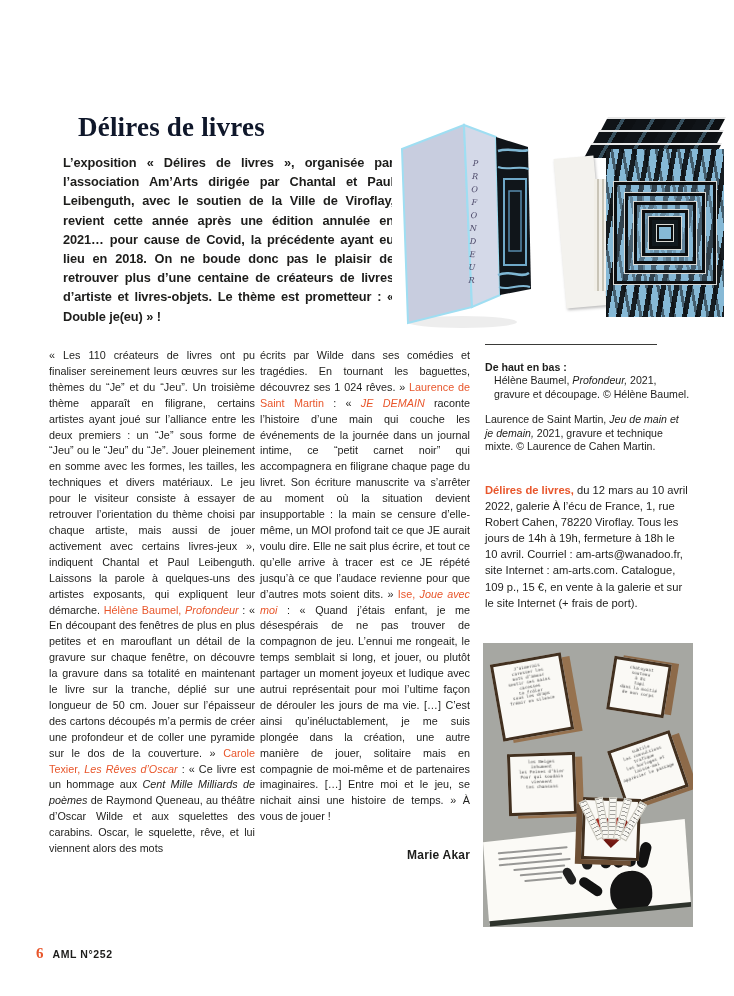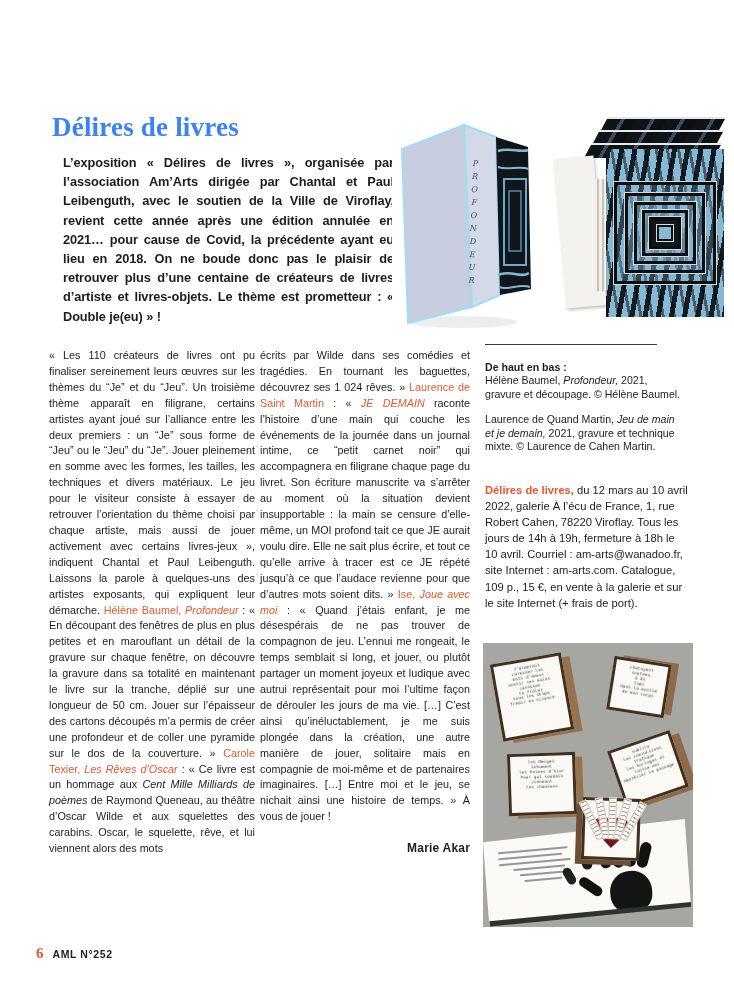--- a/index.html
+++ b/index.html
@@ -7,31 +7,31 @@
         font-family:"Liberation Sans",sans-serif;color:#1d1d1b;overflow:hidden;}
 
   
   .kicker{position:absolute;left:12px;top:8px;font-family:"Liberation Serif",serif;
           font-size:31px;letter-spacing:13px;color:#c7c9cb;font-weight:400;}
   .script{position:absolute;left:44px;top:40px;font-family:"DejaVu Serif",serif;
           font-style:italic;font-weight:bold;color:#e8562b;font-size:27px;}
   .script::first-letter{font-size:54px;line-height:0;vertical-align:-6px;}
 
   
-  .title{position:absolute;left:52px;top:112px;font-family:"Liberation Serif",serif;
-         font-size:27px;font-weight:600;color:#3b82f6;letter-spacing:.2px;}
+  .title{position:absolute;left:78px;top:112px;font-family:"Liberation Serif",serif;
+         font-size:27px;font-weight:600;color:#0f172a;letter-spacing:.2px;}
   .intro{position:absolute;left:63px;top:153px;width:331px;font-size:12.8px;font-weight:bold;
          line-height:19.2px;text-align:justify;letter-spacing:-.1px;}
 
   
   .col{position:absolute;top:348px;font-size:10.8px;line-height:15.9px;text-align:justify;
        hyphens:auto;-webkit-hyphens:auto;}
   .col1{left:49px;width:206px;}
   .col2{left:260px;width:210px;}
-  .byline{margin-top:16px;text-align:right;font-weight:bold;font-size:12px;letter-spacing:.2px;}
+  .byline{margin-top:23px;text-align:right;font-weight:bold;font-size:12px;letter-spacing:.2px;}
   .c-o{color:#e8562b;}
   .c-oi{color:#e8562b;font-style:italic;}
   .c-i{font-style:italic;}
   .c-ob{color:#e8562b;font-weight:bold;}
 
   
   .rail{position:absolute;left:485px;top:344px;width:208px;}
   .rail-rule{width:172px;height:1px;background:#3a3a38;margin-bottom:4px;}
   .cap-title{font-size:10.6px;font-weight:bold;margin:16px 0 1px 0;}
   .caption{font-size:10.6px;line-height:13.6px;width:196px;margin-bottom:12px;}
@@ -170,22 +170,22 @@
 
   <div class="col col1"><span>« Les 110 créateurs de livres ont pu finaliser sereinement leurs œuvres sur les thèmes du “Je” et du “Jeu”. Un troisième thème apparaît en filigrane, certains artistes ayant joué sur l’alliance entre les deux premiers : un “Je” sous forme de “Jeu” ou le “Jeu” du “Je”. Jouer pleinement en somme avec les formes, les tailles, les techniques et divers matériaux. Le jeu pour le visiteur consiste à essayer de retrouver l’orientation du thème choisi par chaque artiste, mais aussi de jouer activement avec certains livres-jeux », indiquent Chantal et Paul Leibenguth. Laissons la parole à quelques-uns des artistes exposants, qui expliquent leur démarche. </span><span class="c-o">Hélène Baumel, </span><span class="c-oi">Profondeur</span><span> : « En découpant des fenêtres de plus en plus petites et en marouflant un détail de la gravure sur chaque fenêtre, on découvre la gravure dans sa totalité en maintenant le livre sur la tranche, déplié sur une longueur de 50 cm. Jouer sur l’épaisseur des cartons découpés m’a permis de créer une profondeur et de coller une pyramide sur le dos de la couverture. » </span><span class="c-o">Carole Texier, </span><span class="c-oi">Les Rêves d’Oscar</span><span> : « Ce livre est un hommage aux </span><span class="c-i">Cent Mille Milliards de poèmes</span><span> de Raymond Queneau, au théâtre d’Oscar Wilde et aux squelettes des carabins. Oscar, le squelette, rêve, et lui viennent alors des mots</span></div>
   <div class="col col2">
     <span><span>écrits par Wilde dans ses comédies et tragédies. En tournant les baguettes, découvrez ses 1 024 rêves. » </span><span class="c-o">Laurence de Saint Martin</span><span> : « </span><span class="c-oi">JE DEMAIN</span><span> raconte l’histoire d’une main qui couche les événements de la journée dans un journal intime, ce “petit carnet noir” qui accompagnera en filigrane chaque page du livret. Son écriture manuscrite va s’arrêter au moment où la situation devient insupportable : la main se censure d’elle-même, un MOI profond tait ce que JE aurait voulu dire. Elle ne sait plus écrire, et tout ce qu’elle arrive à tracer est ce JE répété jusqu’à ce que l’audace revienne pour que d’autres mots soient dits. » </span><span class="c-o">Ise, </span><span class="c-oi">Joue avec moi</span><span> : « Quand j’étais enfant, je me désespérais de ne pas trouver de compagnon de jeu. L’ennui me rongeait, le temps semblait si long, et jouer, ou plutôt partager un moment joyeux et ludique avec autrui représentait pour moi l’ultime façon de dérouler les jours de ma vie. […] C’est ainsi qu’inéluctablement, je me suis plongée dans la création, une autre manière de jouer, solitaire mais en compagnie de moi-même et de partenaires imaginaires. […] Entre moi et le jeu, se nichait ainsi une histoire de temps. » À vous de jouer !</span></span>
     <div class="byline">Marie Akar</div>
   </div>
 
   <div class="rail">
     <div class="rail-rule"></div>
     <p class="cap-title">De haut en bas :</p>
-    <p class="caption" style="margin:0 0 12px 0;"><span>Hélène Baumel, </span><span class="c-i">Profondeur,</span><span> 2021, gravure et découpage. © Hélène Baumel.</span></p>
-    <p class="caption" style="margin:0;"><span>Laurence de Quand Martin, </span><span class="c-i">Jeu de main et je demain,</span><span> 2021, gravure et technique mixte. © Laurence de Cahen Martin.</span></p>
+    <p class="caption" style="margin:0 0 12px 9px;"><span>Hélène Baumel, </span><span class="c-i">Profondeur,</span><span> 2021, gravure et découpage. © Hélène Baumel.</span></p>
+    <p class="caption" style="margin:0;"><span>Laurence de Saint Martin, </span><span class="c-i">Jeu de main et je demain,</span><span> 2021, gravure et technique mixte. © Laurence de Cahen Martin.</span></p>
     <p class="info"><span class="c-ob">Délires de livres,</span><span> du 12 mars au 10 avril 2022, galerie À l’écu de France, 1, rue Robert Cahen, 78220 Viroflay. Tous les jours de 14h à 19h, fermeture à 18h le 10 avril. Courriel : am-arts@wanadoo.fr, site Internet : am-arts.com. Catalogue, 109 p., 15 €, en vente à la galerie et sur le site Internet (+ frais de port).</span></p>
   </div>
 
   <div class="photoC">
     <div class="block blk1">
         <div class="micro">
           <div>J’aimerais</div>
           <div>caresser les</div>
           <div>mots d’amour</div>
           <div>sentir ses mains</div>

